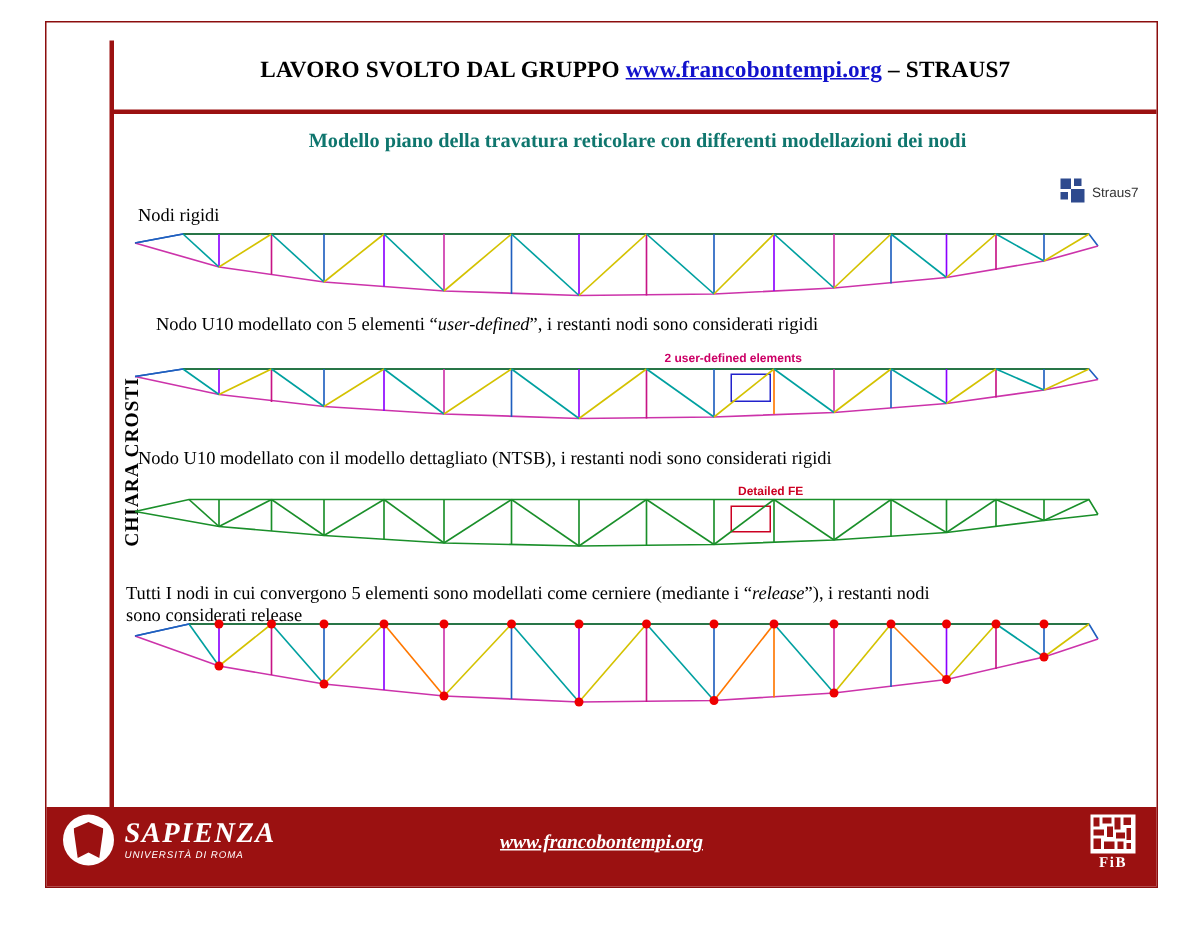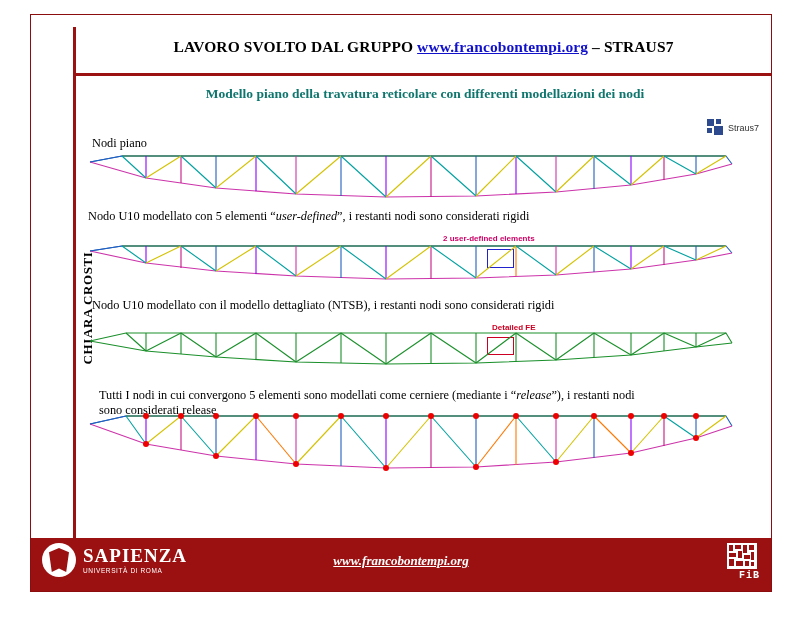--- a/index.html
+++ b/index.html
@@ -157,20 +157,21 @@
     font-style: italic;
     font-weight: bold;
     color: #ffffff;
     text-decoration: underline;
   }
   .sapienza {
     position: absolute;
     left: 42px; top: 543px;
     display: flex;
     align-items: center;
+    font-style: italic;
   }
   .sap-seal {
     width: 34px; height: 34px;
     border-radius: 50%;
     background: #ffffff;
     position: relative;
     overflow: hidden;
   }
   .sap-seal::after {
     content: "";
@@ -206,25 +207,25 @@
     width: 30px; height: 26px;
     background: #ffffff;
     position: relative;
     margin-left: 3px;
   }
   .fib-grid div {
     position: absolute;
     background: #9b1111;
   }
   .fib-label {
-    font-family: Liberation Mono, monospace;
+    font-family: Liberation Serif, serif;
     font-size: 10px;
     font-weight: bold;
     color: #ffffff;
-    text-align: right;
+    text-align: center;
     letter-spacing: 1px;
     margin-top: 1px;
   }
   svg.truss { position: absolute; }
 </style>
 </head>
 <body>
 
 <div class="slide">
 
@@ -247,21 +248,21 @@
   <div class="straus-logo">
     <span class="sq-wrap">
       <span class="sq" style="left:0;top:0;width:7px;height:7px;"></span>
       <span class="sq" style="left:9px;top:0;width:5px;height:5px;"></span>
       <span class="sq" style="left:0;top:9px;width:5px;height:5px;"></span>
       <span class="sq" style="left:7px;top:7px;width:9px;height:9px;"></span>
     </span>
     <span class="lbl">Straus7</span>
   </div>
 
-  <div class="caption" style="left:92px; top:136px;">Nodi piano</div>
+  <div class="caption" style="left:92px; top:136px;">Nodi rigidi</div>
 
   <svg class="truss" style="left:86px; top:152px;" width="650" height="52" viewBox="0 0 650 52">
     <g stroke-width="1.1" fill="none">
 
       <path d="M4,10 L36,4 L640,4 L646,12" stroke="#1f5fbf"></path>
       <path d="M36,4 L640,4" stroke="#1a6f1a"></path>
 
       <path d="M4,10 L60,26 L130,36 L210,42 L300,45 L390,44 L470,40 L545,33 L610,22 L646,12" stroke="#cc33aa"></path>
 
       <path d="M60,4 L60,26" stroke="#8b00ff"></path>
@@ -293,21 +294,21 @@
       <path d="M430,4 L470,40" stroke="#00a0a0"></path>
       <path d="M470,40 L508,4" stroke="#d4c200"></path>
       <path d="M508,4 L545,33" stroke="#00a0a0"></path>
       <path d="M545,33 L578,4" stroke="#d4c200"></path>
       <path d="M578,4 L610,22" stroke="#00a0a0"></path>
       <path d="M610,22 L640,4" stroke="#d4c200"></path>
       <path d="M4,10 L36,4" stroke="#1f5fbf"></path>
     </g>
   </svg>
 
-  <div class="caption" style="left:88px; top:209px;">
+  <div class="caption" style="left:104px; top:209px;">
     <span>Nodo U10 modellato con 5 elementi “</span><i>user-defined</i><span>”, i restanti nodi sono considerati rigidi</span>
   </div>
 
   <div class="annot" style="left:443px; top:234px;">2 user-defined elements</div>
   <div class="annot-box" style="left:487px; top:249px; width:25px; height:17px;"></div>
 
   <svg class="truss" style="left:86px; top:243px;" width="650" height="45" viewBox="0 0 650 45">
     <g stroke-width="1.1" fill="none">
       <path d="M4,8 L36,3 L640,3 L646,10" stroke="#1f5fbf"></path>
       <path d="M36,3 L640,3" stroke="#1a6f1a"></path>
@@ -383,21 +384,21 @@
       <path d="M390,38 L430,8"></path>
       <path d="M430,8 L470,35"></path>
       <path d="M470,35 L508,8"></path>
       <path d="M508,8 L545,30"></path>
       <path d="M545,30 L578,8"></path>
       <path d="M578,8 L610,22"></path>
       <path d="M610,22 L640,8"></path>
     </g>
   </svg>
 
-  <div class="caption" style="left:99px; top:388px; width:660px;">
+  <div class="caption" style="left:84px; top:388px; width:660px;">
     <span>Tutti I nodi in cui convergono 5 elementi sono modellati come cerniere (mediante i “</span><i>release</i><span>”), i restanti nodi</span><br>
     <span>sono considerati release</span>
   </div>
 
   <svg class="truss" style="left:86px; top:410px;" width="650" height="70" viewBox="0 0 650 70">
     <g stroke-width="1.1" fill="none">
       <path d="M4,14 L40,6 L640,6 L646,16" stroke="#1f5fbf"></path>
       <path d="M40,6 L640,6" stroke="#1a6f1a"></path>
       <path d="M4,14 L60,34 L130,46 L210,54 L300,58 L390,57 L470,52 L545,43 L610,28 L646,16" stroke="#cc33aa"></path>
       <path d="M60,6 L60,34" stroke="#8b00ff"></path>

